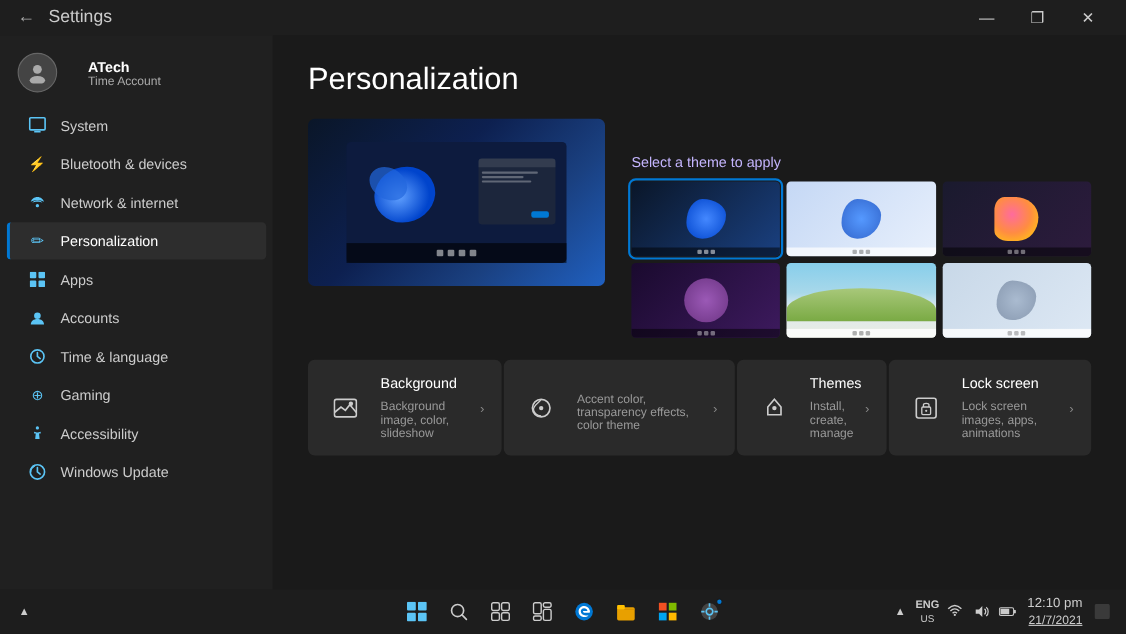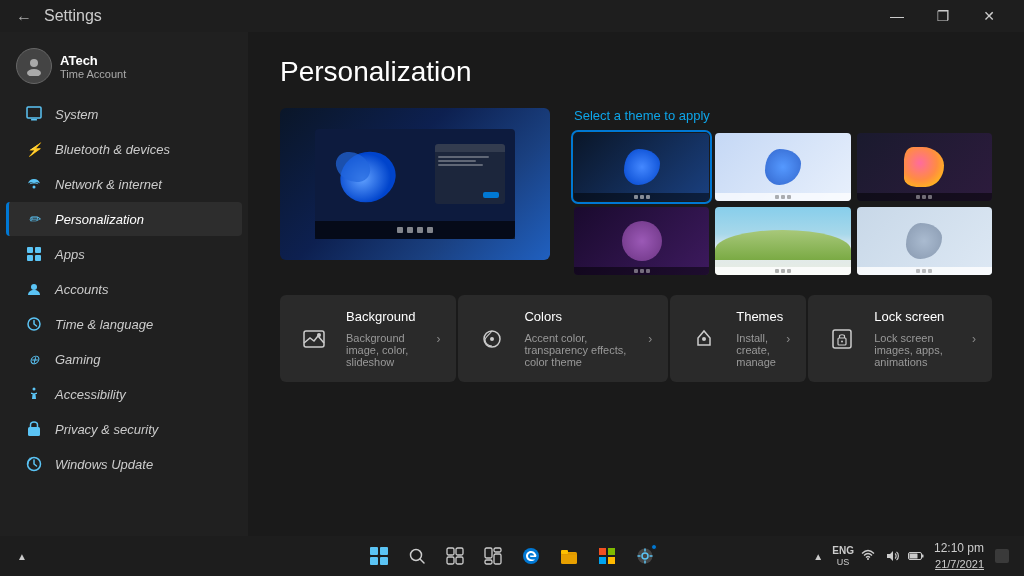--- a/index.html
+++ b/index.html
@@ -64,21 +64,21 @@
       width: 248px;
       background: #202020;
       display: flex;
       flex-direction: column;
       flex-shrink: 0;
       padding-bottom: 8px;
     }
     .sidebar-profile {
       display: flex;
       align-items: center;
-      gap: 8px;
+      gap: 28px;
       padding: 16px 16px 12px;
     }
     .profile-avatar {
       width: 36px; height: 36px;
       border-radius: 50%;
       background: #444;
       display: flex; align-items: center; justify-content: center;
       color: #aaa;
       font-size: 18px;
       flex-shrink: 0;
@@ -110,21 +110,20 @@
     .search-icon-wrap {
       position: absolute;
       right: 8px; top: 50%;
       transform: translateY(-50%);
       color: #888;
       font-size: 13px;
     }
     .sidebar-nav {
       flex: 1;
       overflow-y: auto;
-      font-style: italic;
     }
     .sidebar-nav::-webkit-scrollbar { width: 4px; }
     .sidebar-nav::-webkit-scrollbar-thumb { background: #444; border-radius: 2px; }
     .nav-item {
       display: flex;
       align-items: center;
       gap: 12px;
       padding: 8px 16px;
       cursor: pointer;
       border-radius: 4px;
@@ -223,22 +222,23 @@
       width: 16px; height: 6px;
       background: #0078d4;
       border-radius: 2px;
     }
 
     .theme-select-area {
       flex: 1;
     }
     .theme-select-label {
       font-size: 13px;
-      color: #0ea5e9;
+      color: #c4b5fd;
       margin-bottom: 10px;
+      margin-top: 32px;
     }
     .theme-grid {
       display: grid;
       grid-template-columns: repeat(3, 1fr);
       gap: 6px;
     }
     .theme-item {
       border-radius: 4px;
       overflow: hidden;
       cursor: pointer;
@@ -468,29 +468,20 @@
         <span>Gaming</span>
       </div>
       <div class="nav-item">
         <span class="nav-icon">
           <svg width="16" height="16" viewBox="0 0 16 16" fill="#5bc4f5">
             <circle cx="8" cy="3" r="1.5"></circle>
             <path d="M5 6.5 C6.2 7 7.5 7.2 8 7.2 C8.5 7.2 9.8 7 11 6.5 L11 8 L9.5 8 L10 13 L8 13 L8 10 L8 13 L6 13 L6.5 8 L5 8Z"></path>
           </svg>
         </span>
         <span>Accessibility</span>
-      </div>
-      <div class="nav-item">
-        <span class="nav-icon">
-          <svg width="14" height="16" viewBox="0 0 14 16" fill="#5bc4f5">
-            <rect x="1" y="6" width="12" height="9" rx="1.5"></rect>
-            <path d="M3.5 6 L3.5 4 C3.5 2.3 5 1 7 1 C9 1 10.5 2.3 10.5 4 L10.5 6" stroke="#5bc4f5" stroke-width="1.5" fill="none"></path>
-          </svg>
-        </span>
-        <span>Privacy &amp; security</span>
       </div>
       <div class="nav-item">
         <span class="nav-icon">
           <svg width="16" height="16" viewBox="0 0 16 16" fill="none">
             <circle cx="8" cy="8" r="6.5" stroke="#5bc4f5" stroke-width="1.5"></circle>
             <path d="M8 4V8L10.5 10" stroke="#5bc4f5" stroke-width="1.5" stroke-linecap="round"></path>
             <path d="M5.5 2.5 C3.5 3.5 2 5.6 2 8" stroke="#5bc4f5" stroke-width="1.2" stroke-linecap="round"></path>
             <polyline points="3.5,1.5 5.5,2.5 4.5,4.5" fill="#5bc4f5" stroke="none"></polyline>
           </svg>
         </span>
@@ -620,21 +611,20 @@
       </div>
       <div class="settings-item">
         <div class="settings-item-icon">
           <svg width="22" height="22" viewBox="0 0 22 22" fill="none">
             <circle cx="11" cy="11" r="8" stroke="#ccc" stroke-width="1.5"></circle>
             <path d="M11 3 C8 7 4 9 4 12 C4 15 7 18 11 18" stroke="#ccc" stroke-width="1.2"></path>
             <circle cx="11" cy="11" r="2" fill="#ccc"></circle>
           </svg>
         </div>
         <div class="settings-item-text">
-          <div class="settings-item-title">Colors</div>
           <div class="settings-item-sub">Accent color, transparency effects, color theme</div>
         </div>
         <div class="settings-item-chevron">›</div>
       </div>
       <div class="settings-item">
         <div class="settings-item-icon">
           <svg width="22" height="22" viewBox="0 0 22 22" fill="none">
             <path d="M5 17 L5 10 L11 3 L17 10 L17 17 Z" stroke="#ccc" stroke-width="1.5"></path>
             <circle cx="11" cy="11" r="2" fill="#ccc"></circle>
           </svg>

